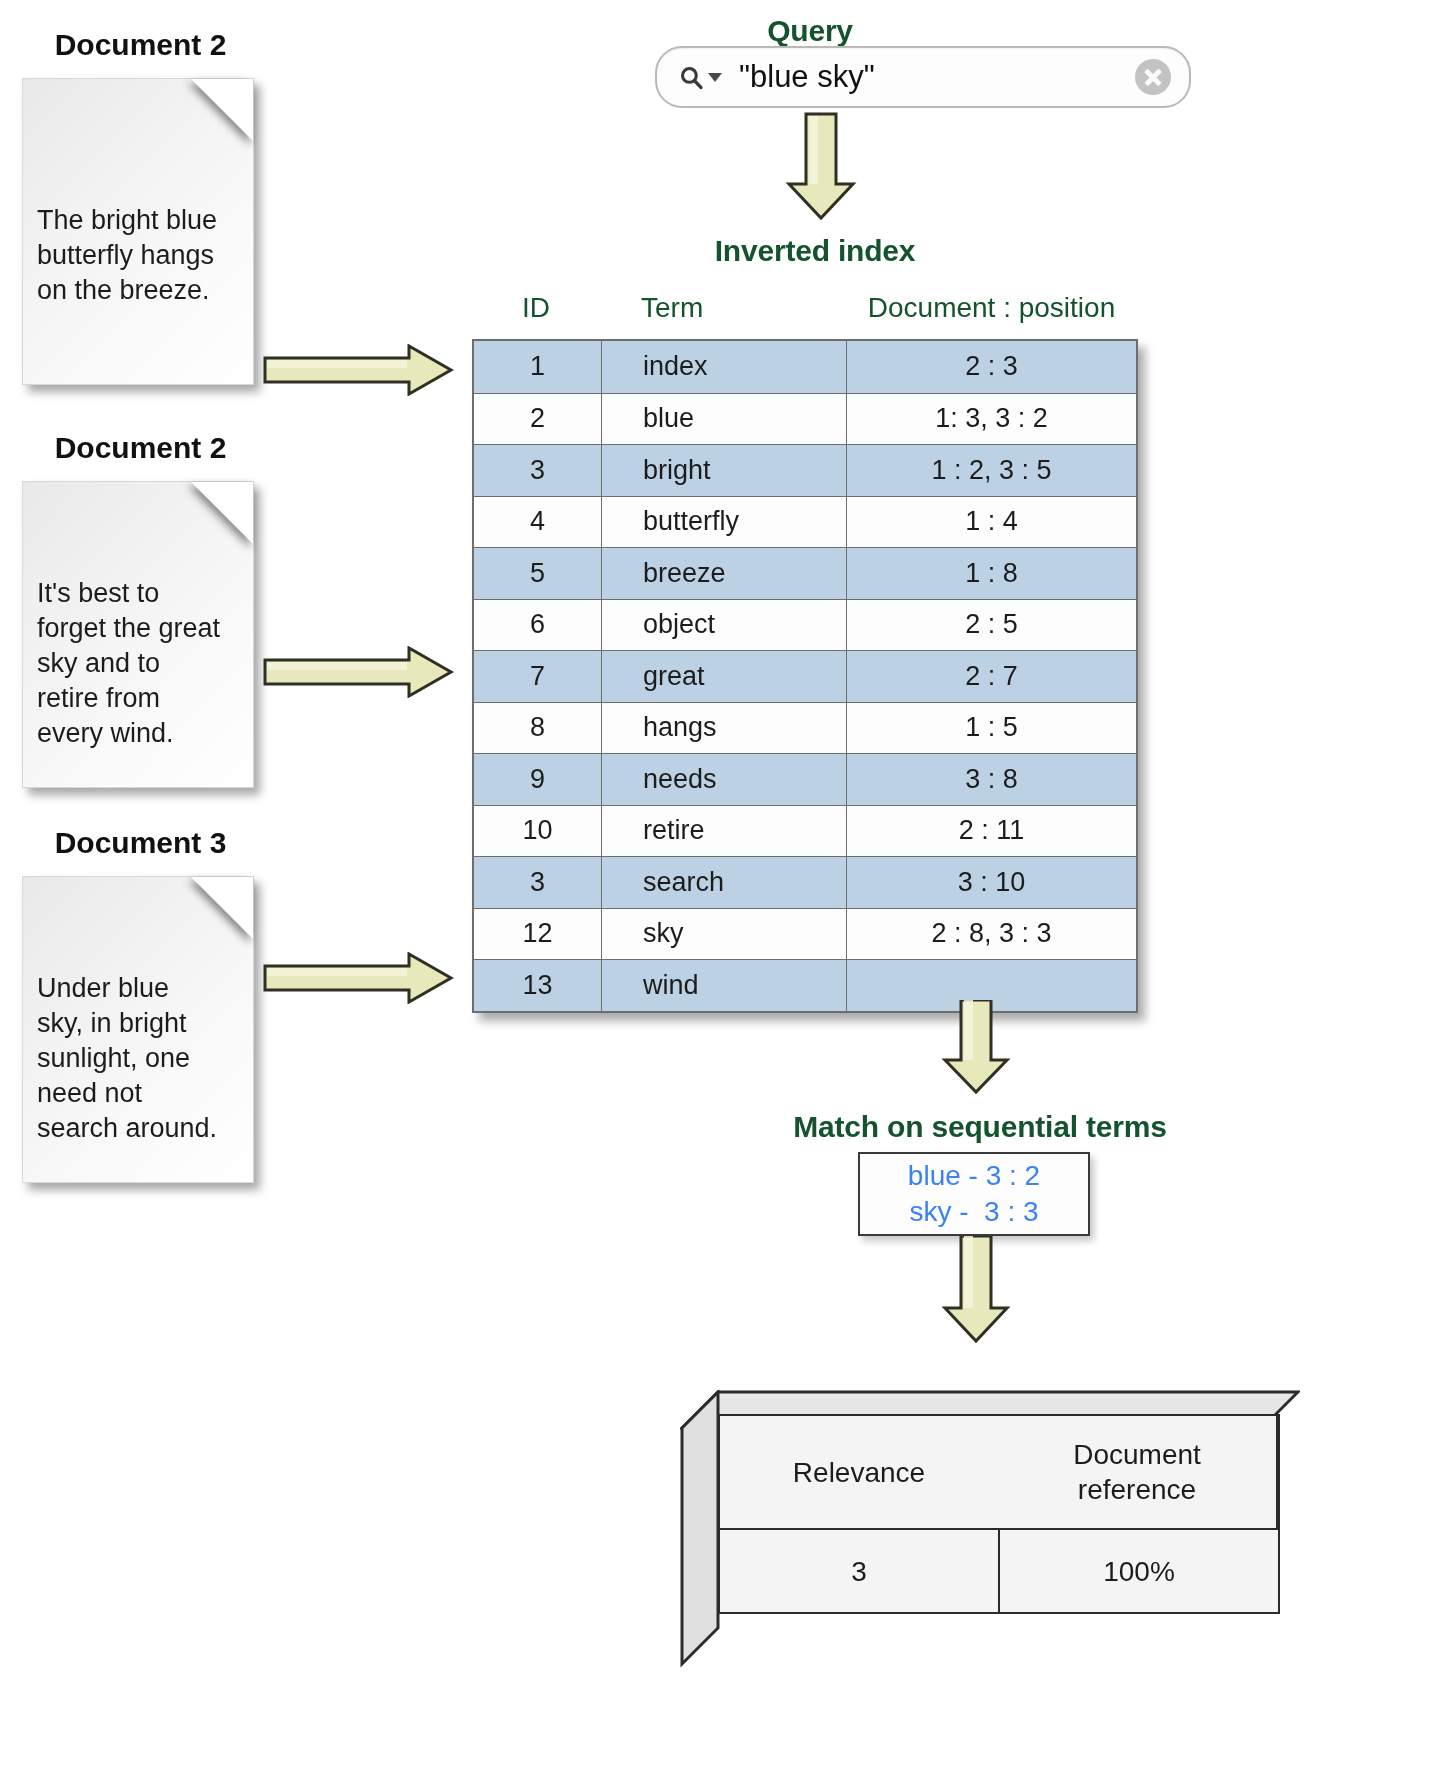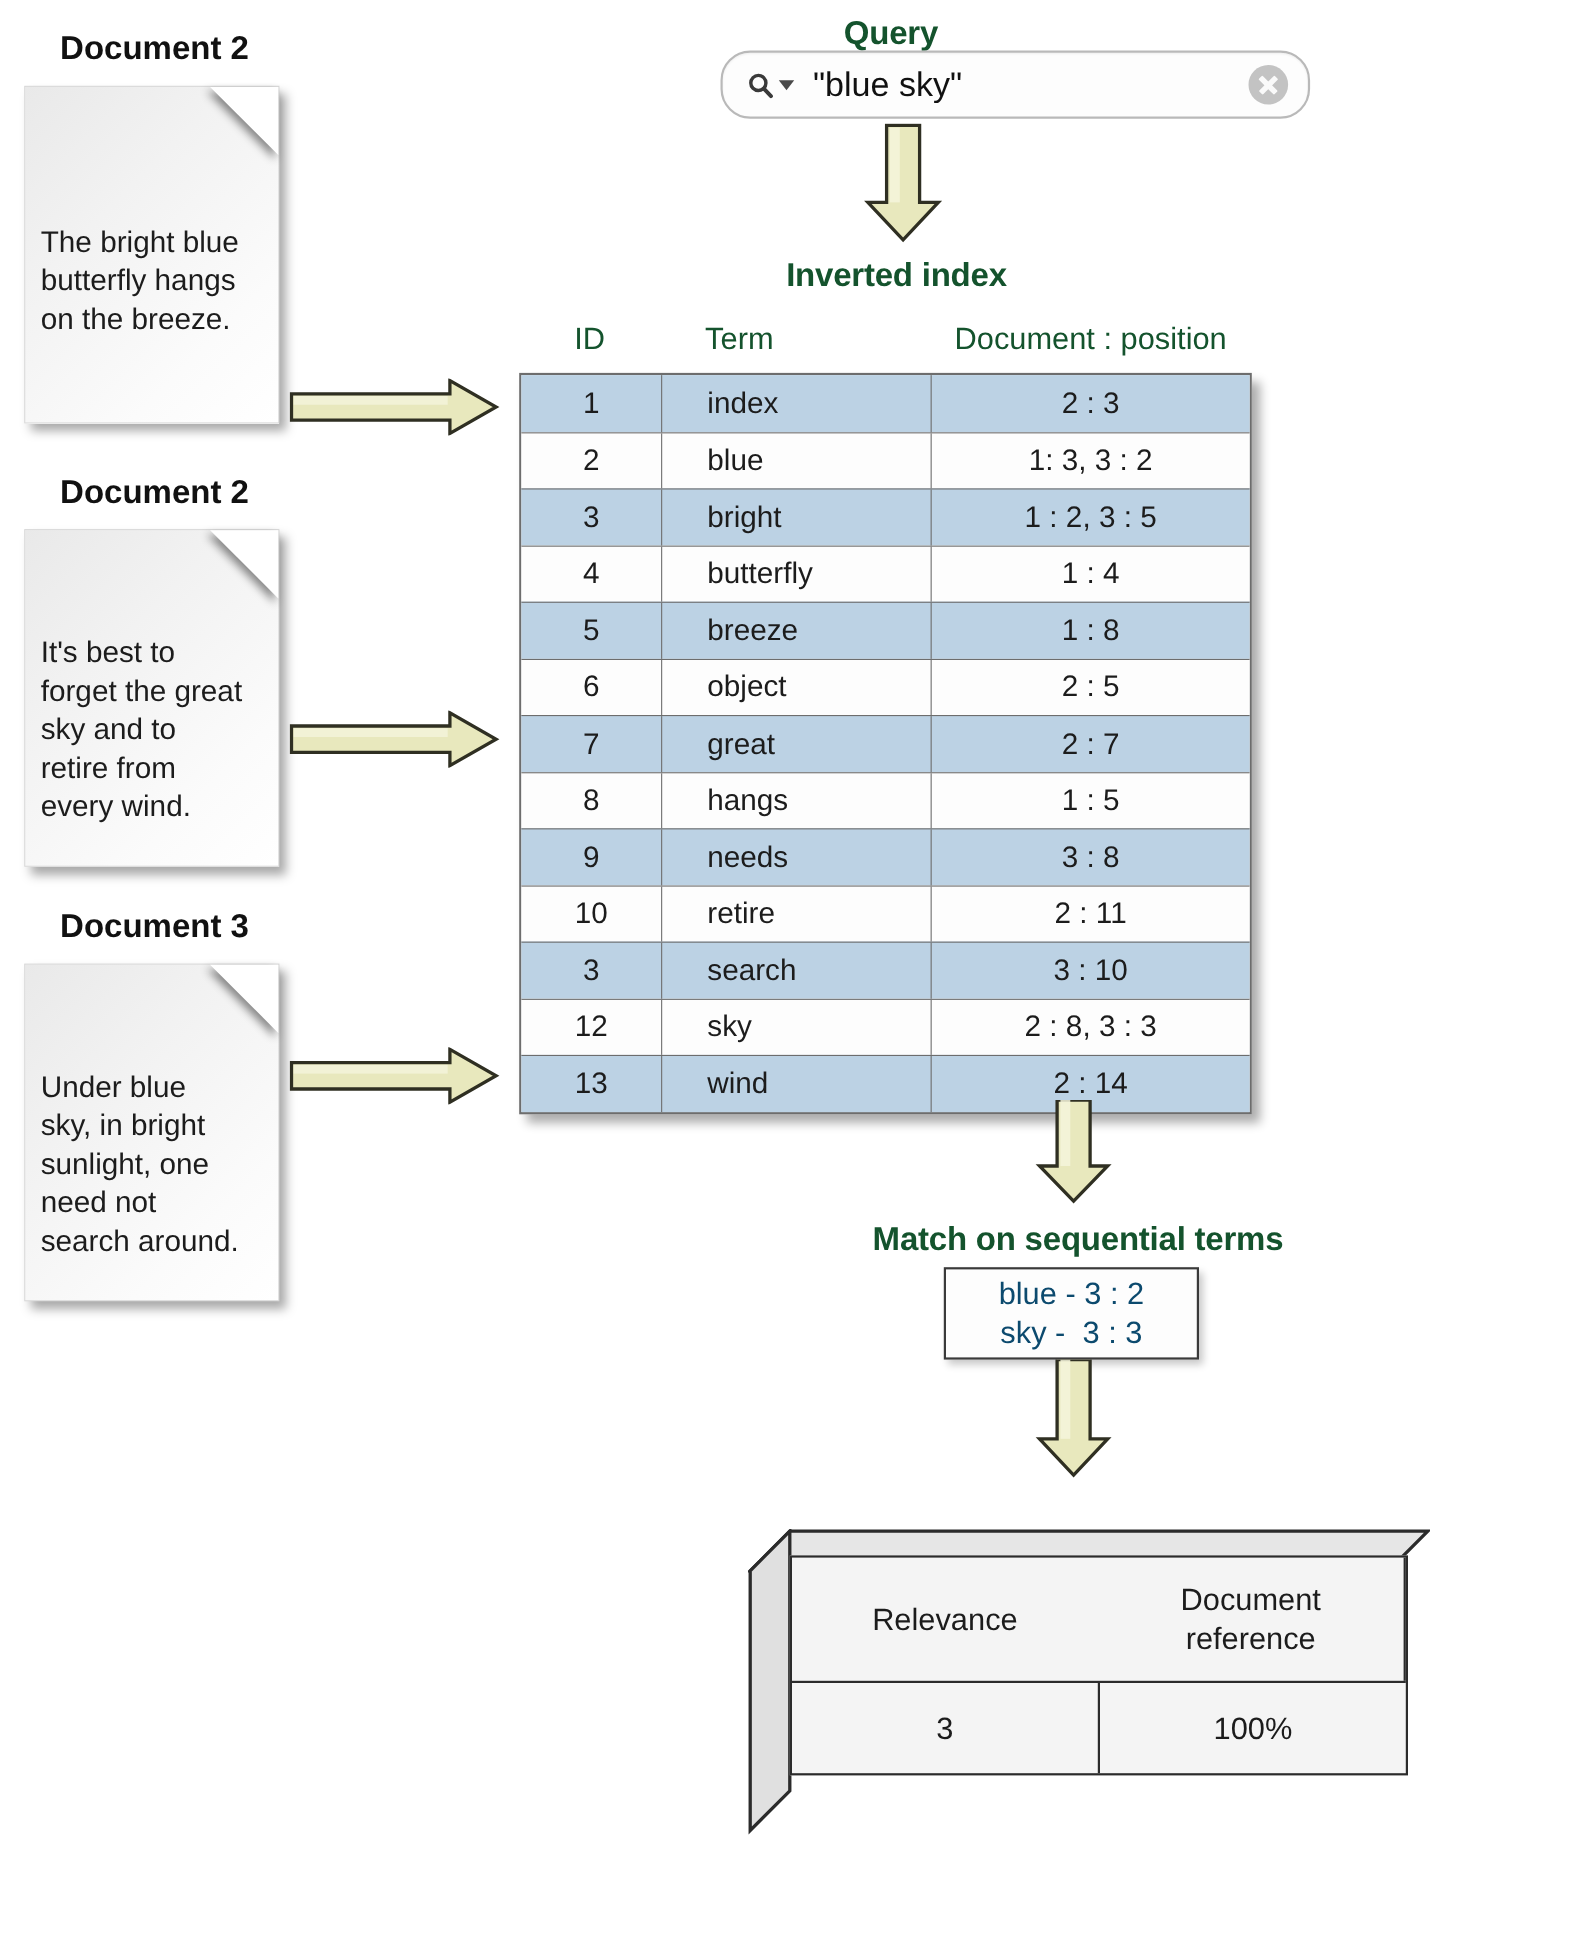--- a/index.html
+++ b/index.html
@@ -119,21 +119,21 @@
   #match-box{
     position:absolute;
     border:2px solid #3a3a3a;
     background:#fdfdfd;
     box-shadow:4px 5px 7px rgba(0,0,0,0.22);
     box-sizing:border-box;
     display:flex;flex-direction:column;justify-content:center;
     padding:6px 0;
   }
   .match-line{
-    font-size:28px;color:#0c4a6e;text-align:center;
+    font-size:28px;color:#3b82f6;text-align:center;
     line-height:1.30;white-space:pre;
   }
 
   
   #search-object{position:absolute;}
   .so-table{
     position:absolute;
     left:38px;top:24px;
     width:562px;
     border:2px solid #2b2b2b;
@@ -238,21 +238,20 @@
     <span class="idx-c idx-pos">3 : 10</span>
   </div>
   <div class="idx-row even">
     <span class="idx-c idx-id">12</span>
     <span class="idx-c idx-term">sky</span>
     <span class="idx-c idx-pos">2 : 8, 3 : 3</span>
   </div>
   <div class="idx-row odd">
     <span class="idx-c idx-id">13</span>
     <span class="idx-c idx-term">wind</span>
-    <span class="idx-c idx-pos">2 : 14</span>
   </div>
 </div>
 
 <div class="doc-wrap" style="left:8px;top:28px;">
   <div class="doc-title">Document 2</div>
   <div class="doc-sheet" style="margin-left:14px;margin-top:16px;height:307px;">
     <span class="doc-fold"></span>
     <div class="doc-text" style="padding-top:124px;">The bright blue
 butterfly hangs
 on the breeze.</div>

